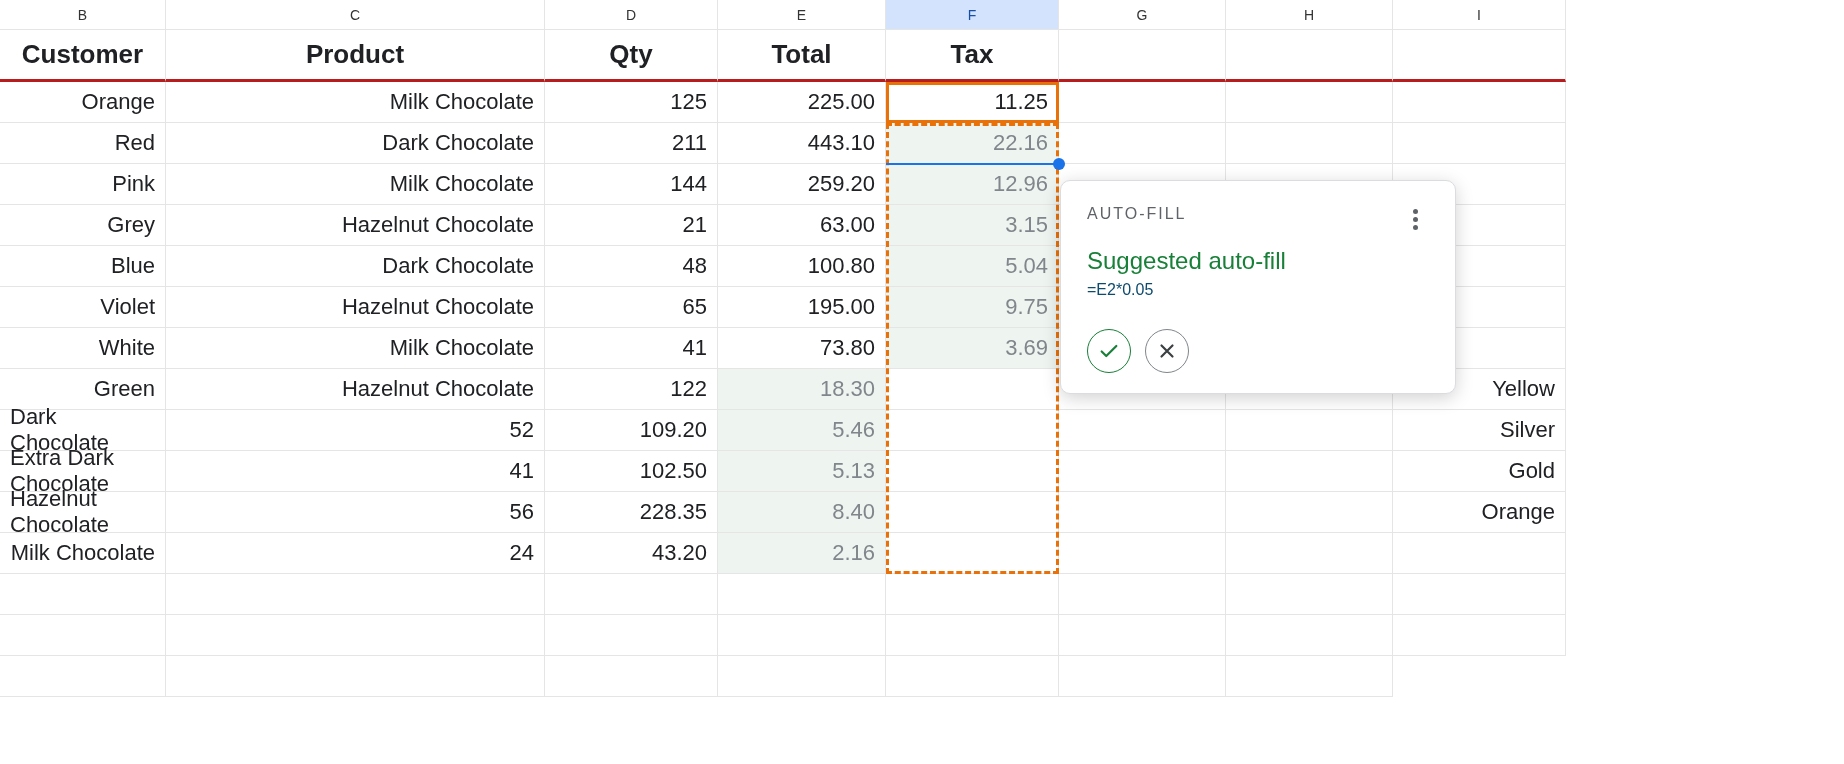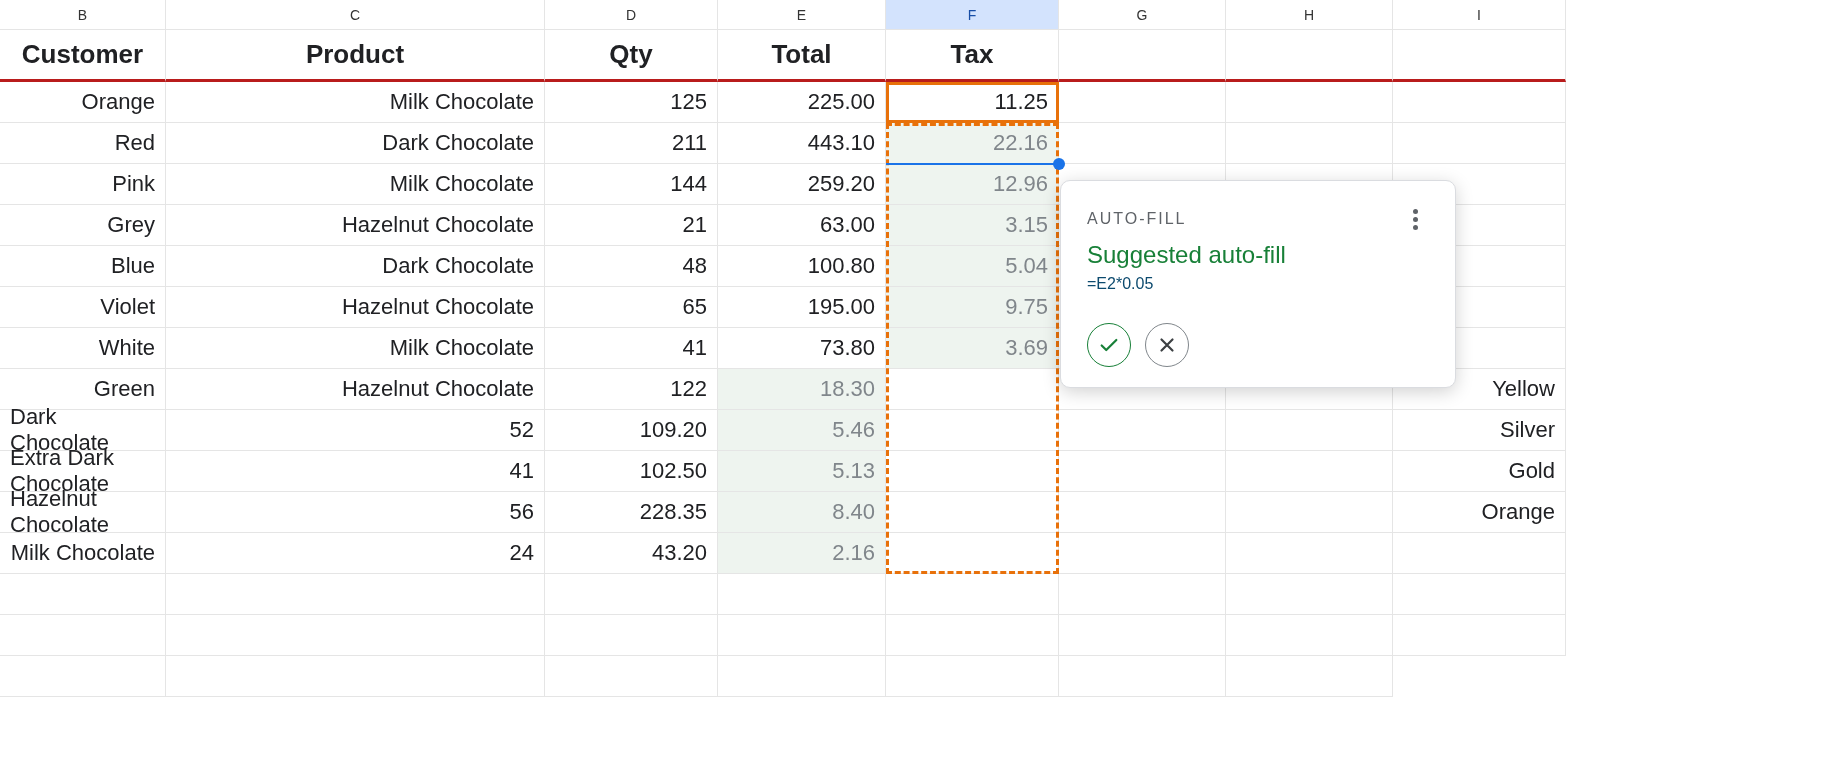--- a/index.html
+++ b/index.html
@@ -100,40 +100,40 @@
     border:1px solid #dadce0;
     border-radius:10px;
     box-shadow:0 4px 18px rgba(0,0,0,0.18);
     padding:24px 26px 20px 26px;
     z-index:20;
     font-family: "Google Sans", Arial, sans-serif;
   }
   .popup-header {
     display:flex;
     justify-content:space-between;
-    align-items:center;
+    align-items:flex-start;
   }
   .popup-label {
     font-size:16px;
     letter-spacing:2px;
     color:#5f6368;
     font-weight:500;
   }
   .popup-menu {
     width:28px; height:28px;
     display:flex; flex-direction:column; justify-content:center; align-items:center; gap:3px;
     cursor:pointer;
     border-radius:50%;
   }
   .popup-menu span { width:5px; height:5px; background:#5f6368; border-radius:50%; display:block; }
   .popup-title {
     color:#188038;
     font-size:24px;
     font-weight:500;
-    margin-top:8px;
+    margin-top:14px;
   }
   .popup-formula {
     font-size:16px;
     color:#0c4a6e;
     margin-top:6px;
   }
   .popup-actions {
     display:flex;
     gap:14px;
     margin-top:30px;

